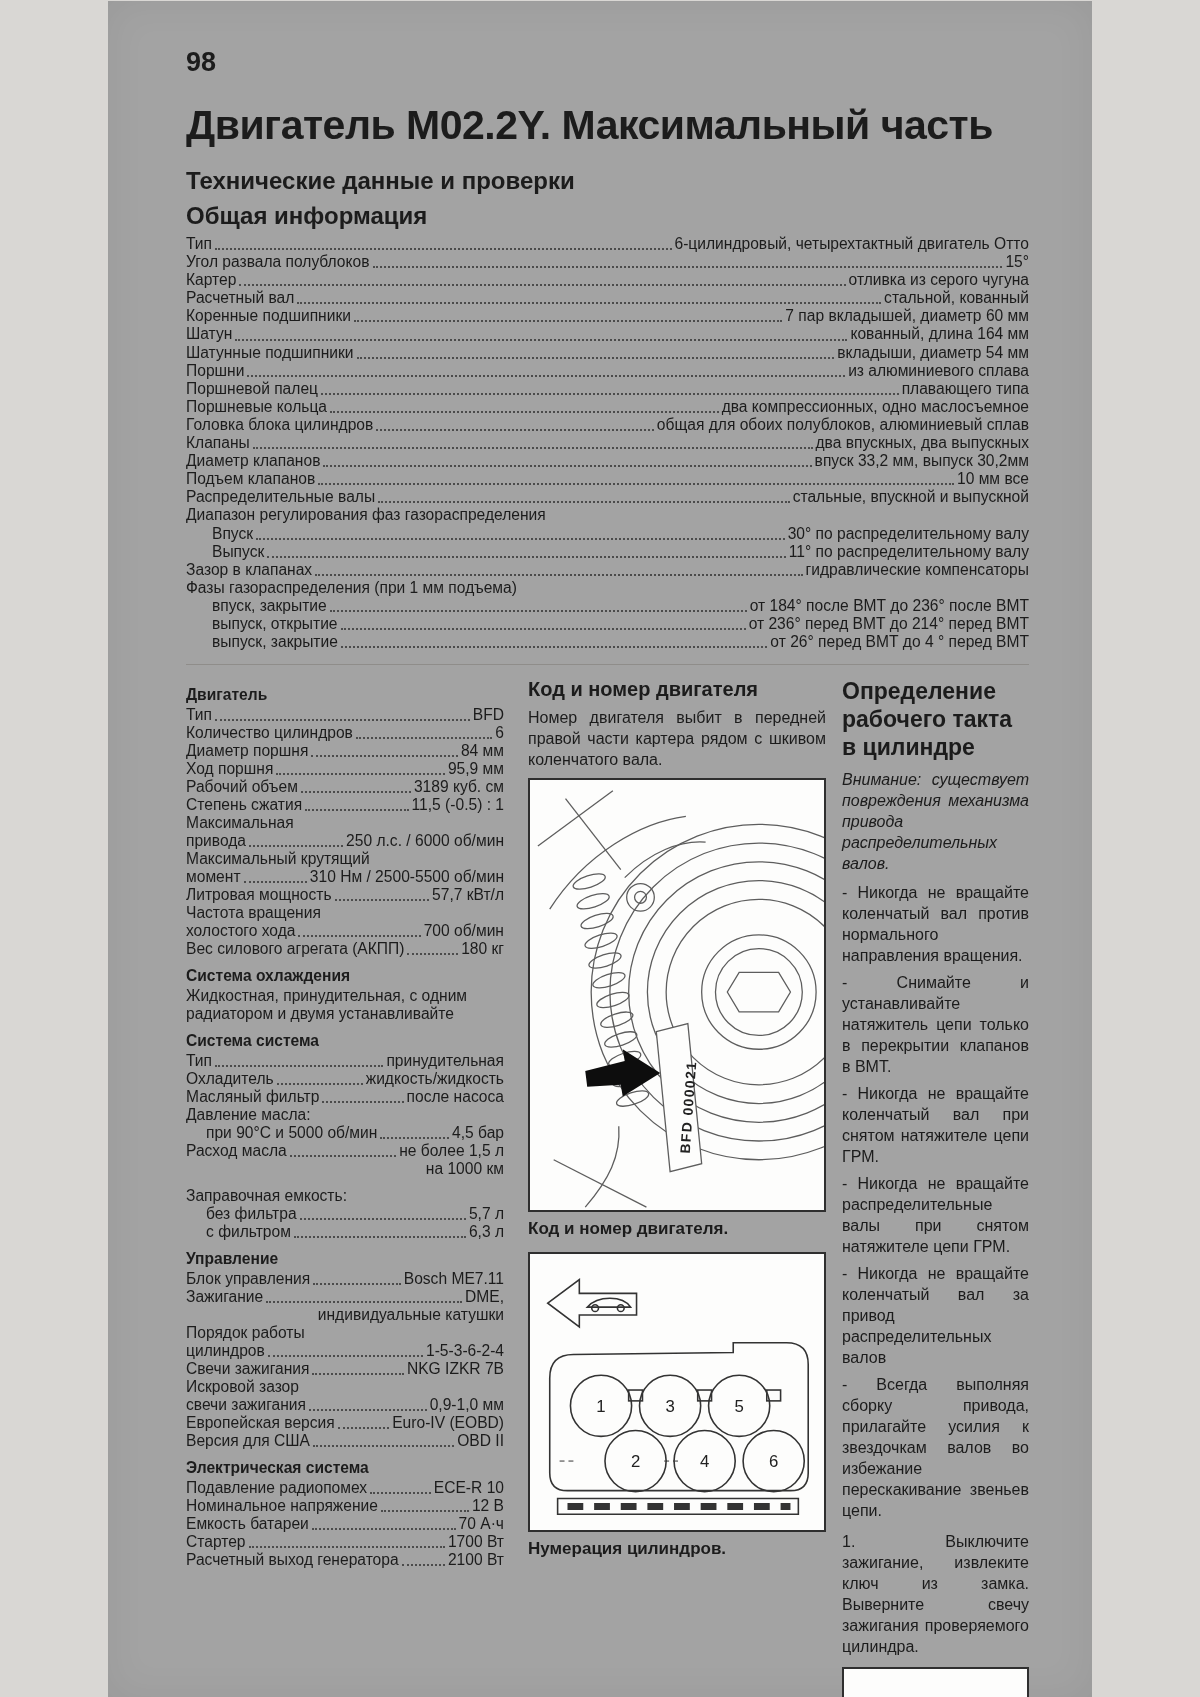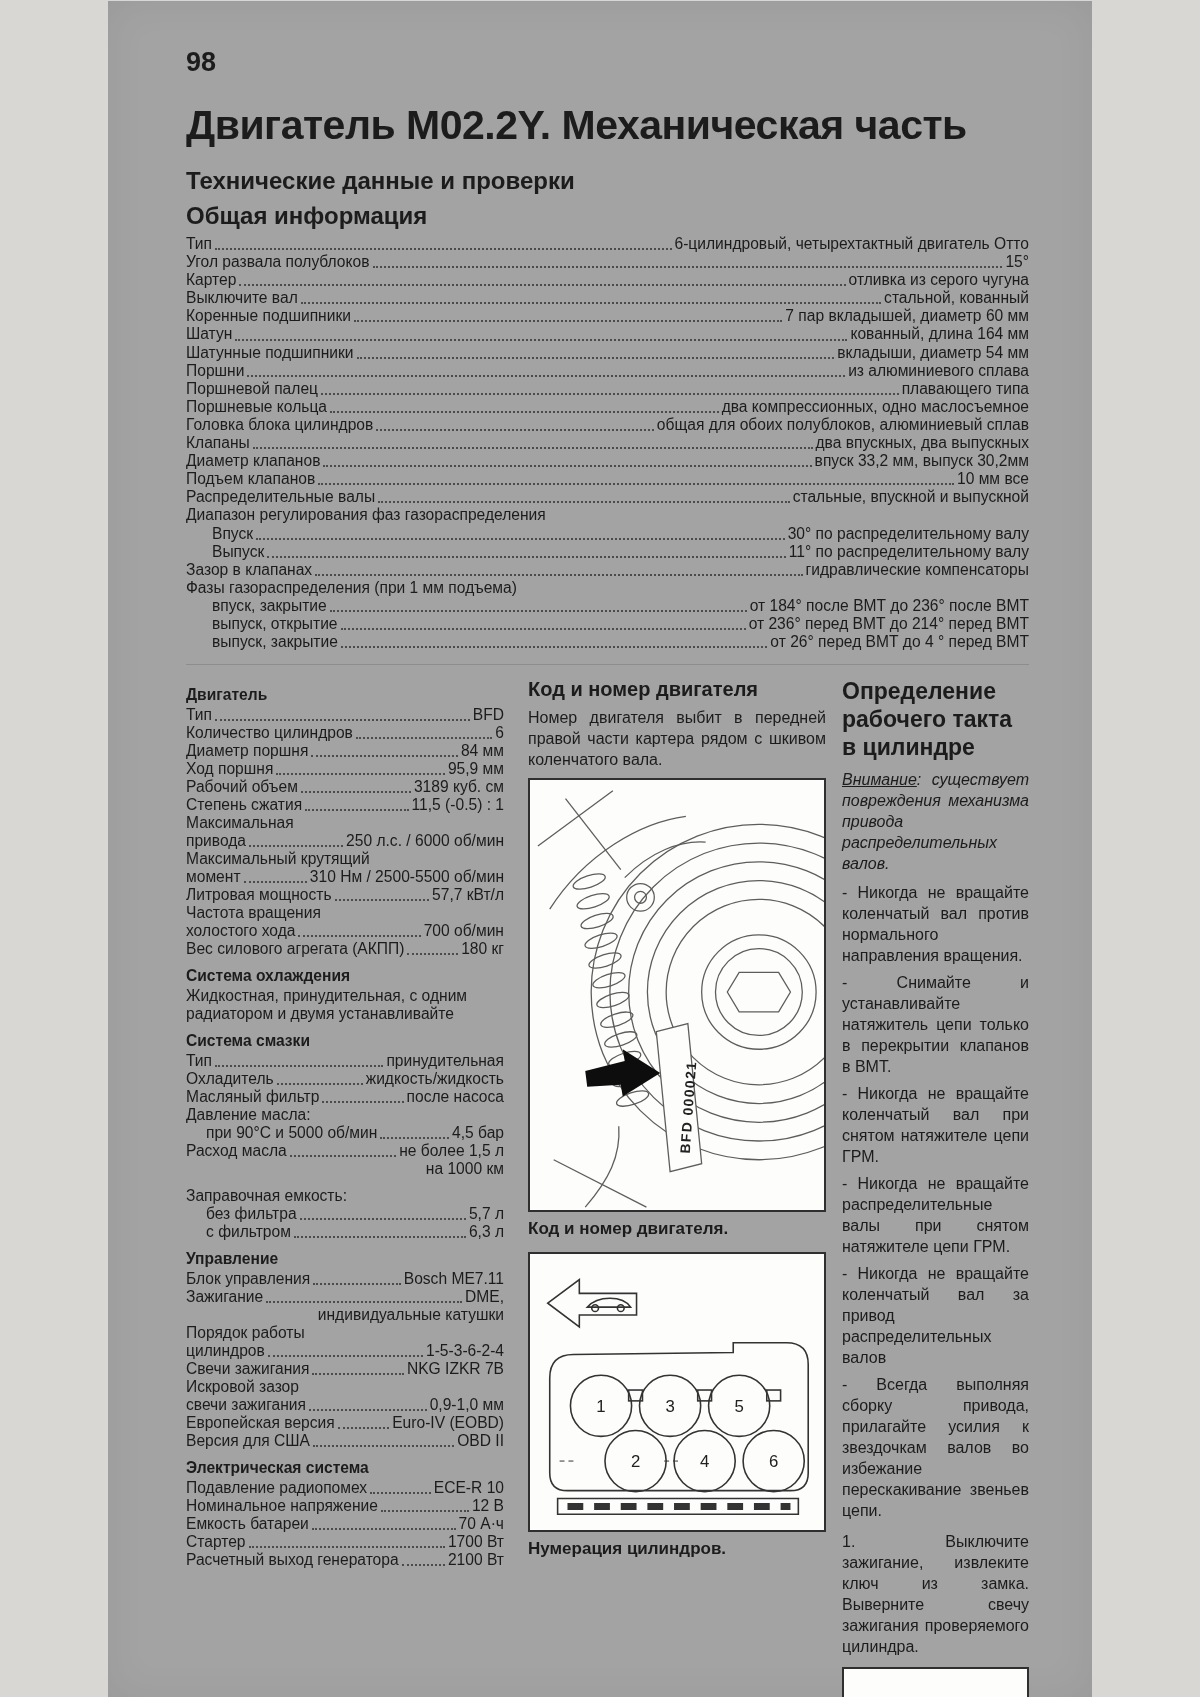--- a/index.html
+++ b/index.html
@@ -39,61 +39,61 @@
   .col-right{flex:1;min-width:0;}
 
   .col-left .row{font-size:15.6px;line-height:18px;}
   .col-left .row.t-i{padding-left:20px;}
 
   .col-head{font-size:20px;font-weight:700;margin:0 0 6px;line-height:24px;}
   .col-head-lg{font-size:23px;font-weight:700;line-height:28px;margin:0 0 8px;}
 
   .para{font-size:16px;line-height:21px;text-align:justify;margin:0 0 8px;}
   .warning{font-style:italic;}
-  .warning .u{text-decoration:underline;}
+  .warning .u{}
   .bullet{margin:0 0 6px;}
   .step{margin:10px 0 10px;}
 
   .fig{border:2px solid #2f2f2f;background:#fdfdfc;overflow:hidden;}
   .fig svg{display:block;width:100%;height:100%;}
   .fig-caption{font-size:17px;font-weight:700;margin:7px 0 13px;line-height:20px;}
   .fig1{height:430px;margin-top:6px;}
   .fig2{height:276px;}
   .fig3{height:314px;margin-top:4px;}
   svg text{font-family:"Liberation Sans","DejaVu Sans",sans-serif;}
 </style>
 </head>
 <body>
 
 <div class="page">
   <div class="content">
 
     <div class="page-num">98</div>
-    <h1 class="doc-title">Двигатель М02.2Y. Механическая часть</h1>
+    <h1 class="doc-title">Двигатель М02.2Y. Максимальный часть</h1>
     <h2 class="sec-title">Технические данные и проверки</h2>
     <h3 class="sub-title">Общая информация</h3>
 
     <div class="speclist">
         <div class="row t-s">
         <span class="lbl">Тип</span>
         <span class="dots"></span>
         <span class="val">6-цилиндровый, четырехтактный двигатель Отто</span>
       </div>
         <div class="row t-s">
         <span class="lbl">Угол развала полублоков</span>
         <span class="dots"></span>
         <span class="val">15°</span>
       </div>
         <div class="row t-s">
         <span class="lbl">Картер</span>
         <span class="dots"></span>
         <span class="val">отливка из серого чугуна</span>
       </div>
         <div class="row t-s">
-        <span class="lbl">Выключите вал</span>
+        <span class="lbl">Расчетный вал</span>
         <span class="dots"></span>
         <span class="val">стальной, кованный</span>
       </div>
         <div class="row t-s">
         <span class="lbl">Коренные подшипники</span>
         <span class="dots"></span>
         <span class="val">7 пар вкладышей, диаметр 60 мм</span>
       </div>
         <div class="row t-s">
         <span class="lbl">Шатун</span>
@@ -277,21 +277,21 @@
             <span class="lbl">Жидкостная, принудительная, с одним</span>
 
             <span class="val"></span>
           </div>
             <div class="row t-p">
             <span class="lbl">радиатором и двумя устанавливайте</span>
 
             <span class="val"></span>
           </div>
             <div class="row t-h">
-            <span class="lbl">Система смазки</span>
+            <span class="lbl">Система система</span>
 
             <span class="val"></span>
           </div>
             <div class="row t-s">
             <span class="lbl">Тип</span>
             <span class="dots"></span>
             <span class="val">принудительная</span>
           </div>
             <div class="row t-s">
             <span class="lbl">Охладитель</span>

